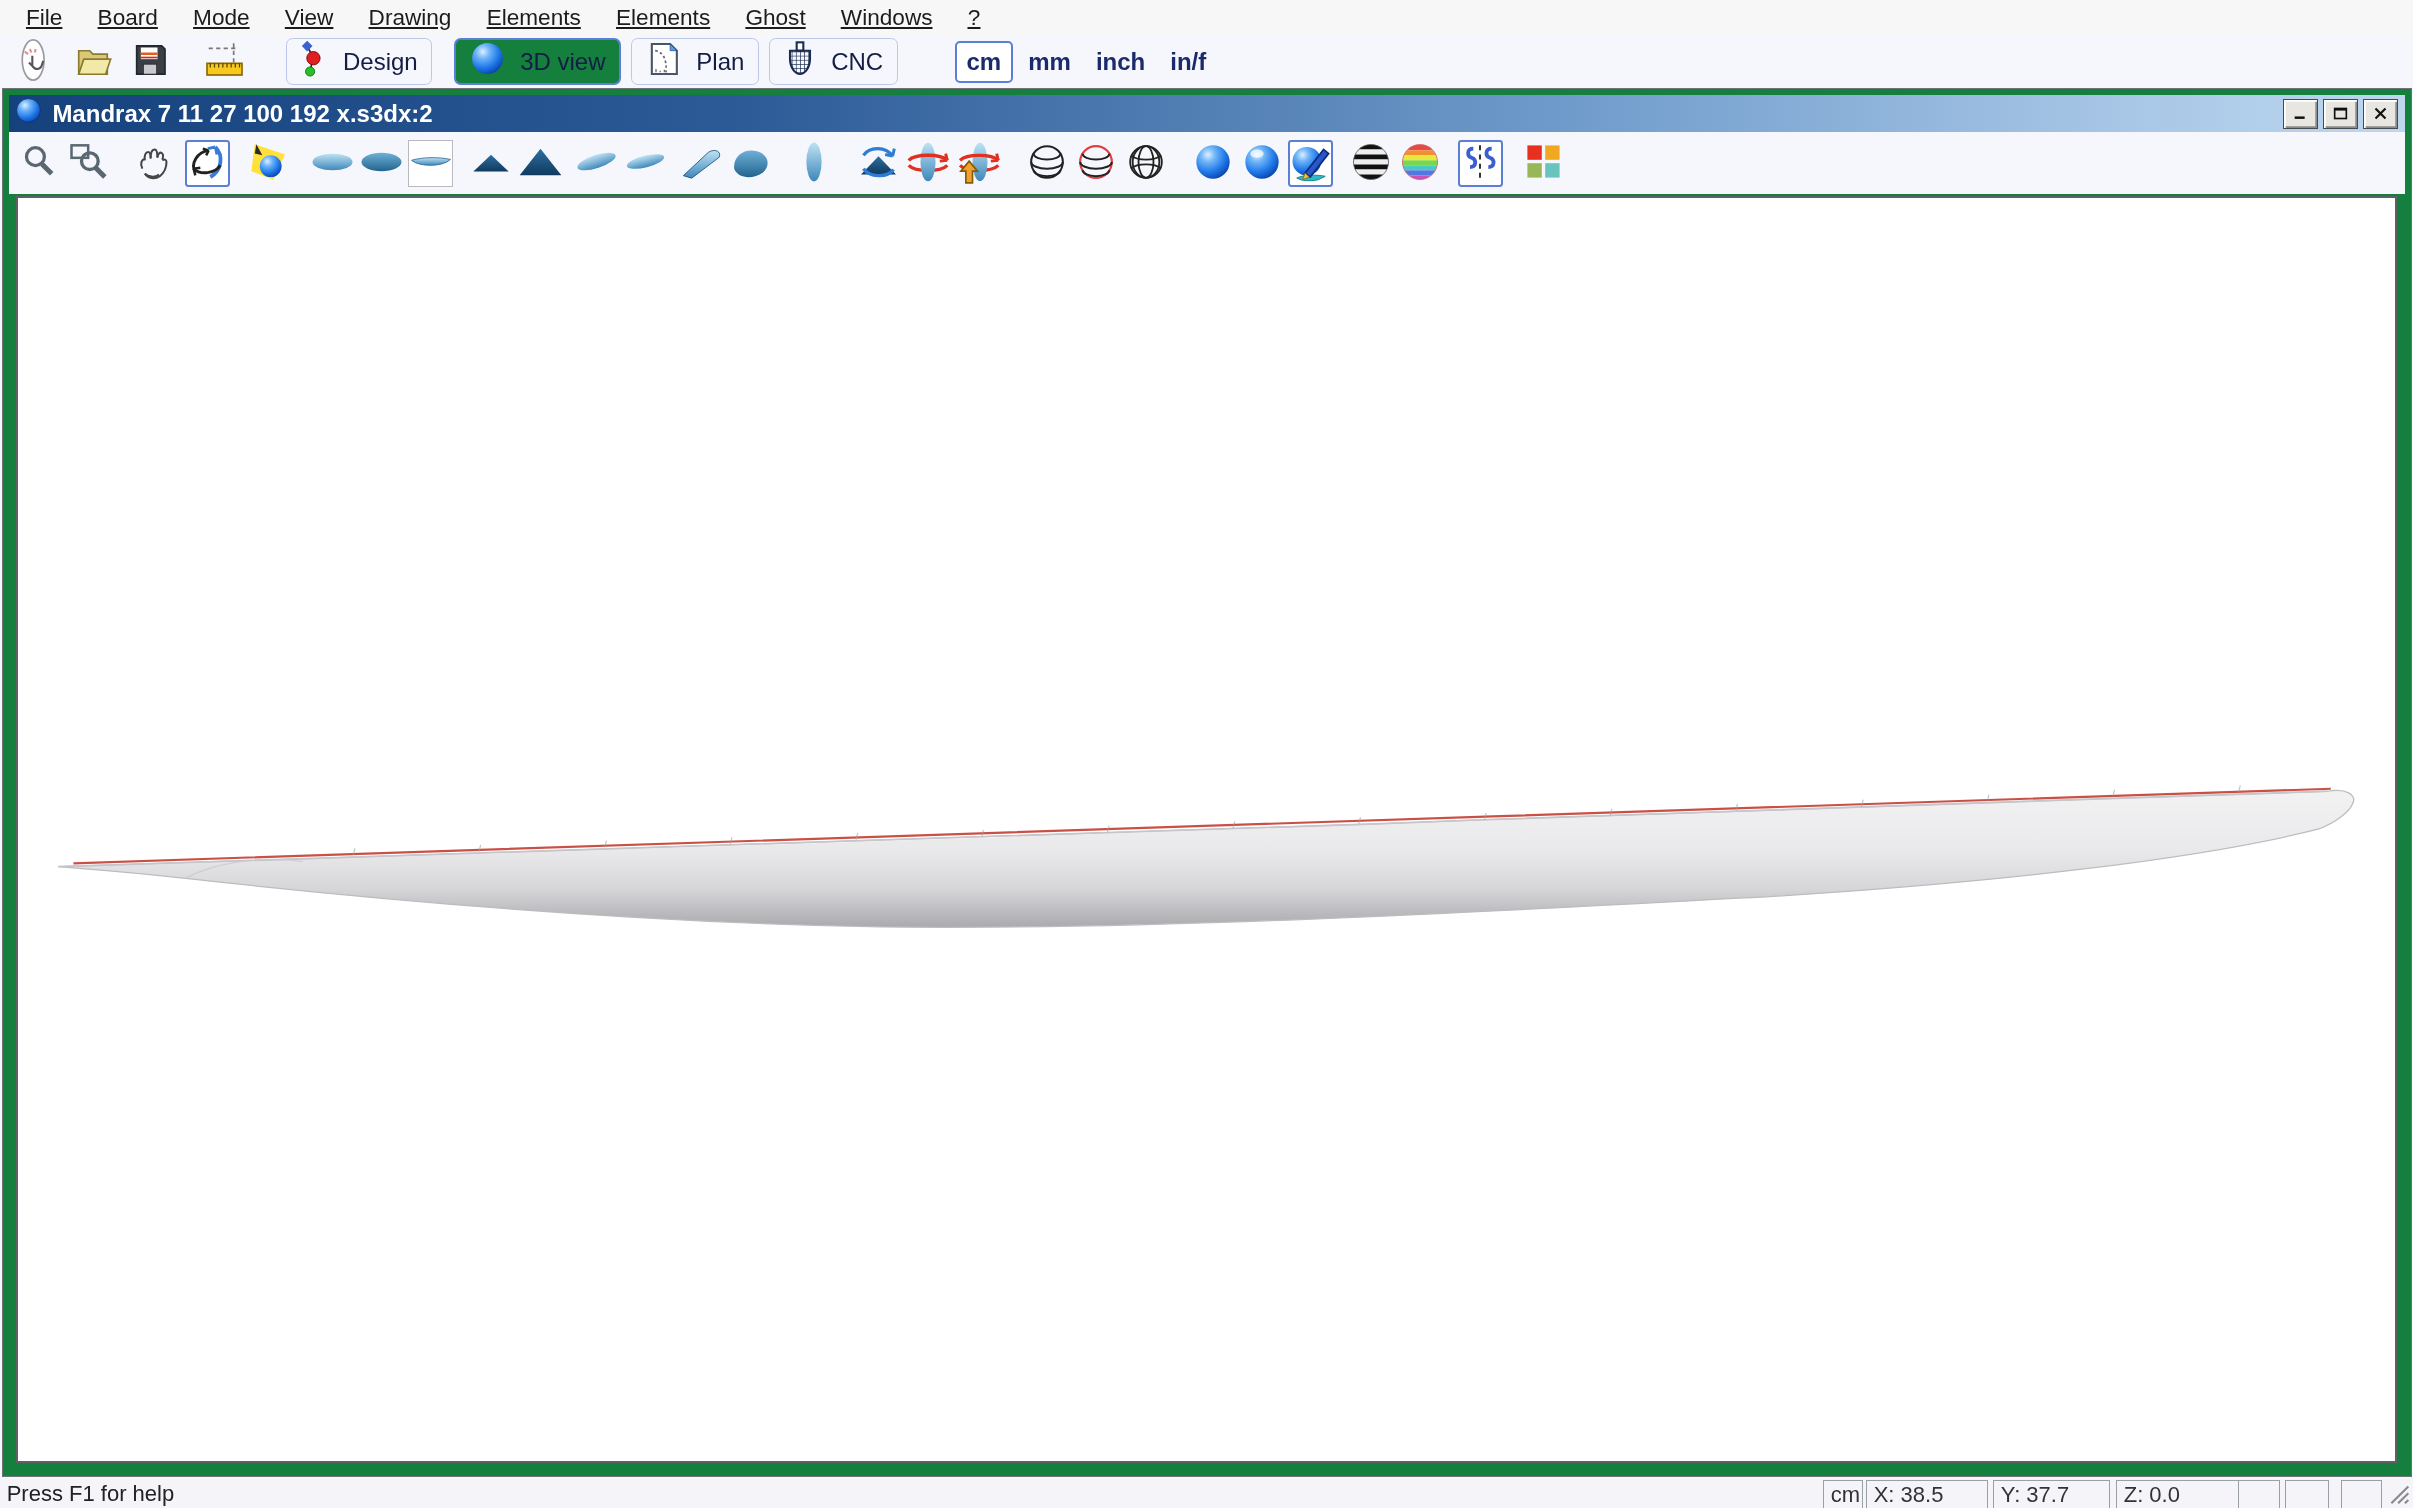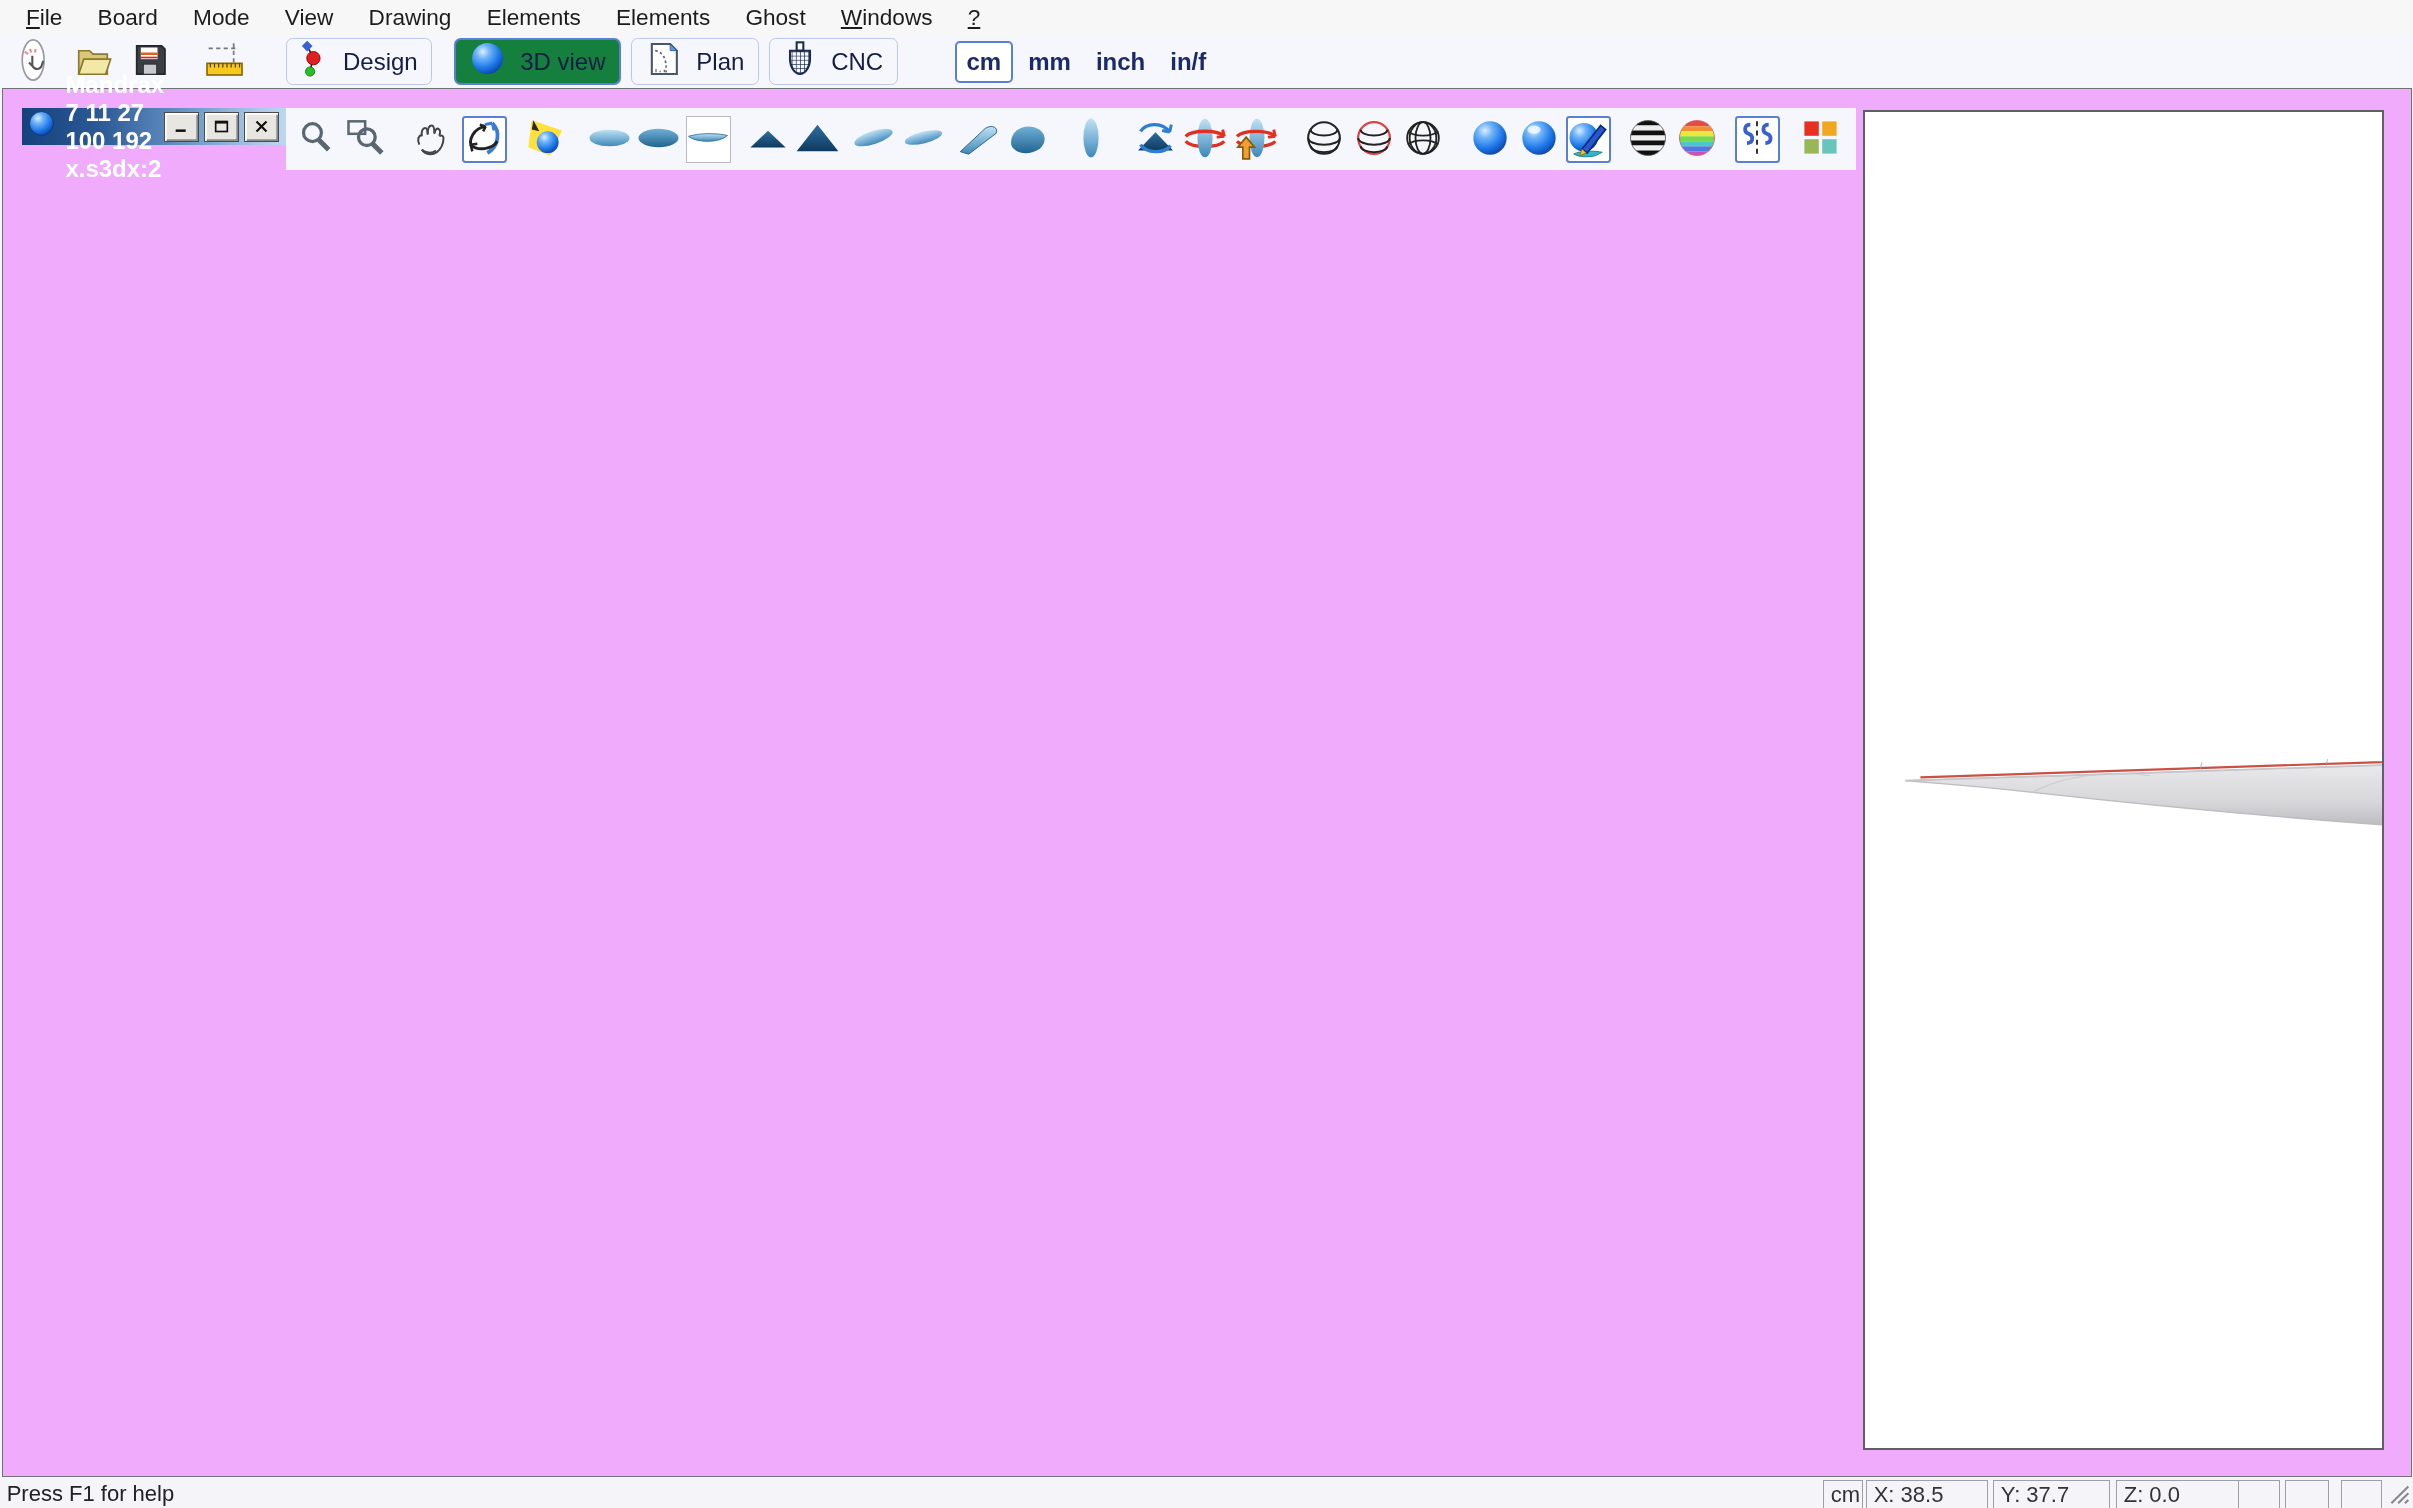--- a/index.html
+++ b/index.html
@@ -2,40 +2,40 @@
 <html style="font-size:13.4px"><head>
 <meta charset="utf-8">
 <style>
   * { box-sizing: border-box; margin: 0; padding: 0; }
   html,body { width: 2413px; height: 1508px; overflow: hidden; }
   body { font-family: "Liberation Sans", sans-serif; background: #f6f7fc; }
   #screen { position: relative; width: 2413px; height: 1508px; background: #f6f7fc; }
 
   
   .menubar { display: flex; align-items: center; height: 35px; padding-left: 8.4px;
-             background: #f7f7f8; font-size: 22.6px; color: #1c1c1c; }
+             background: #f7f7f8; font-size: 22.6px; color: #1c1c1c; text-decoration: underline; }
   .menu-item { padding: 1.7px 17.6px; cursor: default; }
   .menu-item u { text-decoration: underline; }
 
   
   .toolbar1 { display: flex; align-items: center; height: 53px; padding: 0 5px 0 11.7px;
               background: #f6f7fc; }
   .tb-icon { width: 44px; height: 44px; display: flex; align-items: center; justify-content: center; }
   .mode-btn { display: flex; align-items: center; gap: 14px; height: 47px; padding: 0 13.4px;
               margin-right: 10px; border: 1.7px solid #bcc8e8; border-radius: 6.7px;
               background: #f6f7fc; font-size: 24px; color: #131d45; }
   .mode-btn.active { background: #15803d; border: 2.5px solid #5b7fd4; }
   .unit-group { display: flex; align-items: center; margin-left: 47px; font-size: 24px; color: #1b2a6b; }
   .unit { padding: 5px 10px; margin-right: 5px; font-weight: bold; }
   .unit.selected { background: #ffffff; border: 2.5px solid #5b7fd4; border-radius: 5px; font-weight: bold; }
 
   
   .child-window { position: absolute; left: 1.7px; top: 88px; width: 2410px; height: 1389px;
-                  border: 1.7px solid #6f7376; background: #f0abfc; display: flex; flex-direction: row;
-                  padding: 19px; }
+                  border: 1.7px solid #6f7376; background: #15803d; display: flex; flex-direction: column;
+                  padding: 6px; }
   .titlebar { height: 37px; flex: 0 0 37px; display: flex; align-items: center; padding: 0 6.7px;
               background: linear-gradient(90deg, #15427d 0%, #2c5globals 0%, #2c5a96 30%, #6f9bcb 65%, #a7c6e6 88%, #bdd7ef 100%);
               background: linear-gradient(90deg, #15427d 0%, #2c5a96 30%, #6f9bcb 65%, #a7c6e6 88%, #bdd7ef 100%);
               color: #ffffff; font-size: 24px; font-weight: bold; }
   .titlebar .sphere { margin-right: 10px; }
   .win-controls { margin-left: auto; display: flex; gap: 5px; }
   .win-btn { width: 35px; height: 30px; background: #e8e6e1; border: 0.8px solid #4a4a4a;
              box-shadow: inset 1.7px 1.7px 0 #ffffff, inset -1.7px -1.7px 0 #8a8a8a;
              display: flex; align-items: center; justify-content: center; }
 

